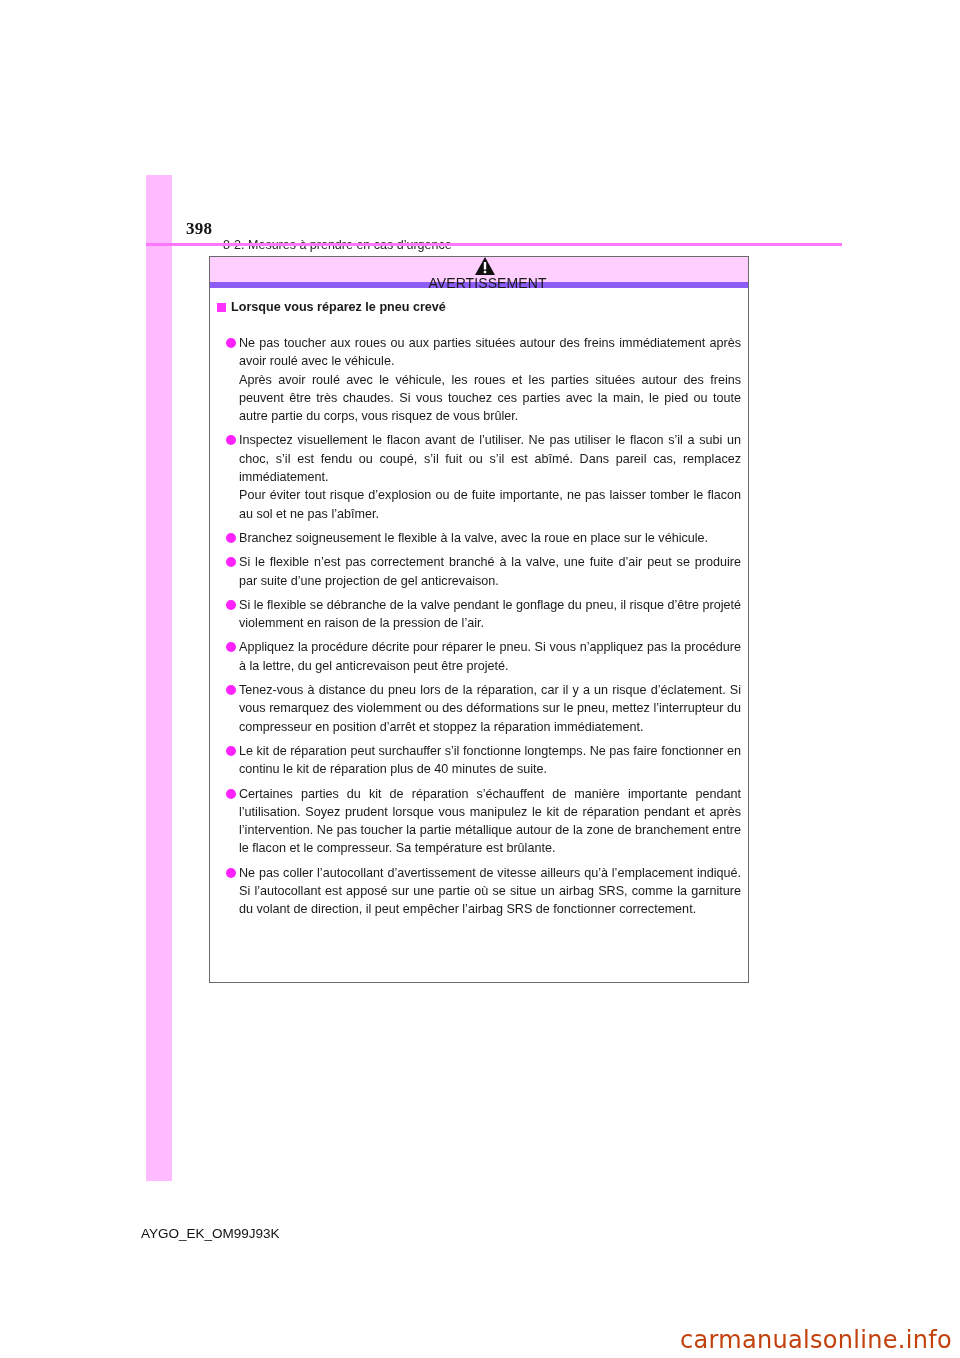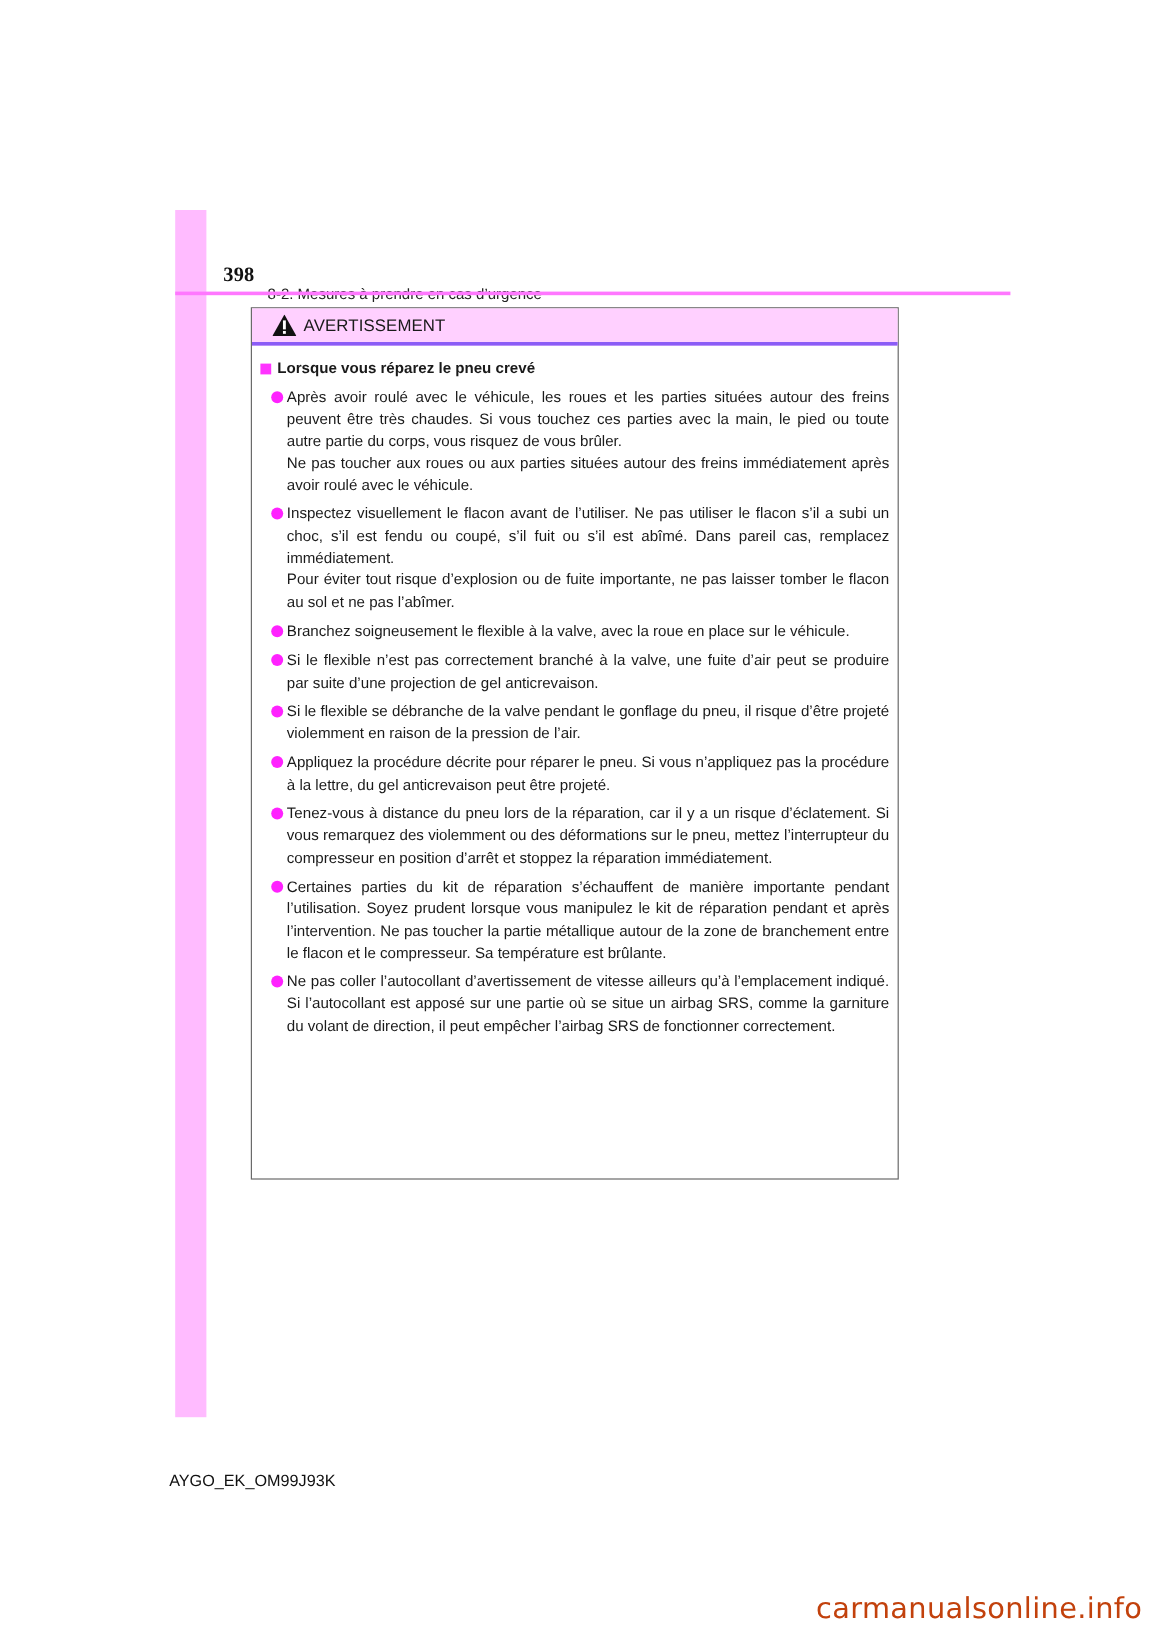--- a/index.html
+++ b/index.html
@@ -20,29 +20,29 @@
   }
   .header-rule {
     position: absolute; left: 146px; top: 243px; width: 696px; height: 3px;
     background: #ff77ff;
   }
   .warn-box {
     position: absolute; left: 209px; top: 256px; width: 540px; height: 727px;
     border: 1px solid #6a6a6a; box-sizing: border-box; background: #fff;
   }
   .warn-header {
-    height: 31px; background: #ffd0ff; border-bottom: 3px solid #8b5cf6;
-    display: flex; align-items: center; padding-left: 17px; box-sizing: border-box;
+    height: 31px; background: #ffd0ff; border-bottom: 6px solid #8b5cf6;
+    display: flex; align-items: center; padding-left: 17px; box-sizing: border-box; flex-direction: column;
   }
   .warn-icon { width: 20px; height: 18px; margin-right: 6px; display: inline-block; }
   .warn-title { font-size: 14px; color: #1a1a1a; letter-spacing: 0.1px; }
   .warn-body { padding: 10px 7px 0 7px; }
   .heading {
     display: flex; align-items: center; font-weight: bold; font-size: 12.6px;
-    margin-bottom: 6px; line-height: 18px;
+    margin-bottom: 18px; line-height: 18px;
   }
   .sq-bullet {
     width: 9px; height: 9px; background: #ff33ff; display: inline-block; margin-right: 5px;
   }
   .item {
     position: relative; padding-left: 22px; padding-right: 0px; font-size: 12.6px;
     line-height: 18.3px; text-align: justify; margin-bottom: 6px;
   }
   .dot {
     position: absolute; left: 9px; top: 4px; width: 10px; height: 10px; border-radius: 50%;
@@ -80,22 +80,22 @@
 
   <div class="warn-body">
     <div class="heading">
       <span class="sq-bullet"></span>
       <span>Lorsque vous réparez le pneu crevé</span>
     </div>
 
     <div id="items">
         <div class="item">
           <span class="dot"></span>
+          <p>Ne pas toucher aux roues ou aux parties situées autour des freins immédiatement après avoir roulé avec le véhicule.</p>
           <p>Après avoir roulé avec le véhicule, les roues et les parties situées autour des freins peuvent être très chaudes. Si vous touchez ces parties avec la main, le pied ou toute autre partie du corps, vous risquez de vous brûler.</p>
-          <p>Ne pas toucher aux roues ou aux parties situées autour des freins immédiatement après avoir roulé avec le véhicule.</p>
         </div>
         <div class="item">
           <span class="dot"></span>
           <p>Inspectez visuellement le flacon avant de l’utiliser. Ne pas utiliser le flacon s’il a subi un choc, s’il est fendu ou coupé, s’il fuit ou s’il est abîmé. Dans pareil cas, remplacez immédiatement.</p>
           <p>Pour éviter tout risque d’explosion ou de fuite importante, ne pas laisser tomber le flacon au sol et ne pas l’abîmer.</p>
         </div>
         <div class="item">
           <span class="dot"></span>
           <p>Branchez soigneusement le flexible à la valve, avec la roue en place sur le véhicule.</p>
         </div>
@@ -110,20 +110,24 @@
         <div class="item">
           <span class="dot"></span>
           <p>Appliquez la procédure décrite pour réparer le pneu. Si vous n’appliquez pas la procédure à la lettre, du gel anticrevaison peut être projeté.</p>
         </div>
         <div class="item">
           <span class="dot"></span>
           <p>Tenez-vous à distance du pneu lors de la réparation, car il y a un risque d’éclatement. Si vous remarquez des violemment ou des déformations sur le pneu, mettez l’interrupteur du compresseur en position d’arrêt et stoppez la réparation immédiatement.</p>
         </div>
         <div class="item">
           <span class="dot"></span>
+          <p>Le kit de réparation peut surchauffer s’il fonctionne longtemps. Ne pas faire fonctionner en continu le kit de réparation plus de 40 minutes de suite.</p>
+        </div>
+        <div class="item">
+          <span class="dot"></span>
           <p>Certaines parties du kit de réparation s’échauffent de manière importante pendant l’utilisation. Soyez prudent lorsque vous manipulez le kit de réparation pendant et après l’intervention. Ne pas toucher la partie métallique autour de la zone de branchement entre le flacon et le compresseur. Sa température est brûlante.</p>
         </div>
         <div class="item">
           <span class="dot"></span>
           <p>Ne pas coller l’autocollant d’avertissement de vitesse ailleurs qu’à l’emplacement indiqué. Si l’autocollant est apposé sur une partie où se situe un airbag SRS, comme la garniture du volant de direction, il peut empêcher l’airbag SRS de fonctionner correctement.</p>
         </div>
       </div>
   </div>
 </div>
 

